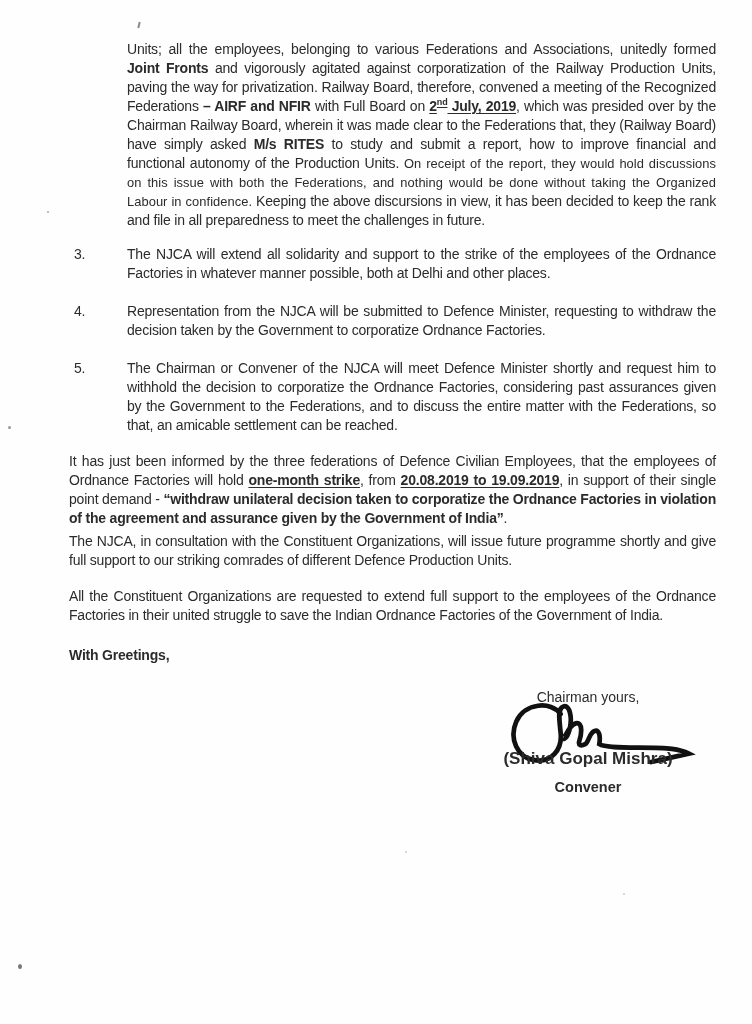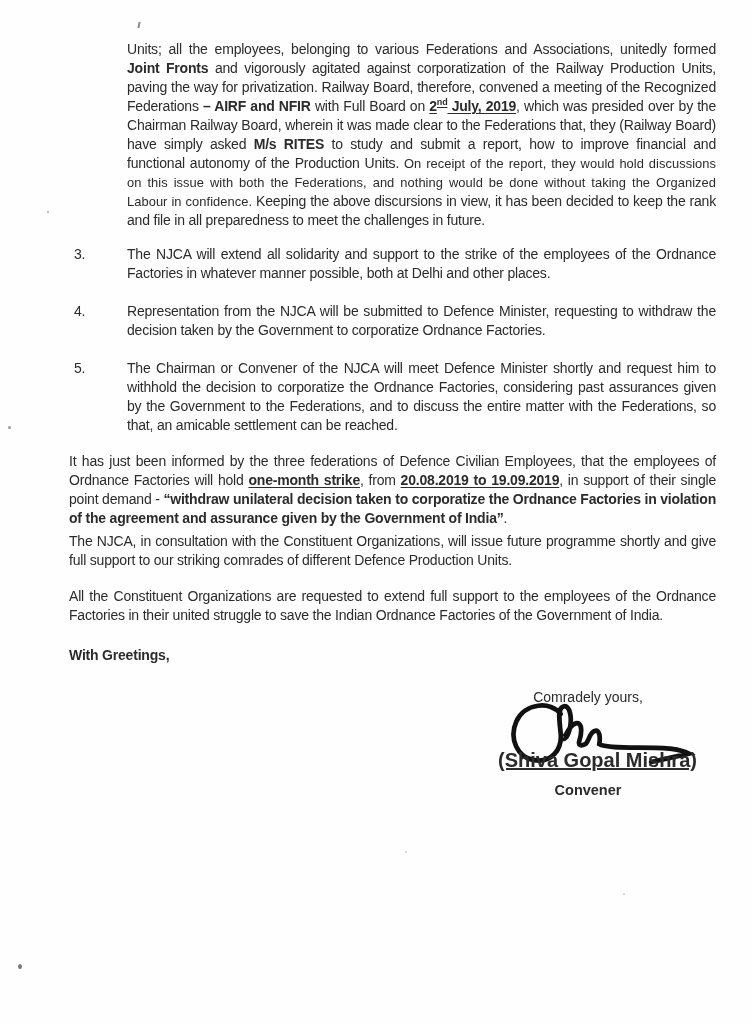--- a/index.html
+++ b/index.html
@@ -51,21 +51,21 @@
     text-align: center;
   }
   .comradely { font-size: 14px; white-space: nowrap; }
   .signature {
     display: block;
     width: 200px;
     height: 66px;
     margin: -8px 0 0 6px;
     overflow: visible;
   }
-  .signatory { font-weight: bold; font-size: 20px; margin-top: -14px; white-space: nowrap; text-decoration: underline; }
+  .signatory { font-weight: bold; font-size: 17px; margin-top: -14px; white-space: nowrap; }
   .signatory-title { font-weight: bold; font-size: 14.5px; margin-top: 10px; }
   .speck { position: absolute; border-radius: 50%; }
   .tickmark {
     position: absolute;
     left: 138px; top: 22px;
     width: 2px; height: 6px;
     background: #8a8a8a;
     transform: rotate(14deg);
   }
 </style>
@@ -97,21 +97,21 @@
           <div class="num">5.</div>
           <div class="ptext"><span>The Chairman or Convener of the NJCA will meet Defence Minister shortly and request him to withhold the decision to corporatize the Ordnance Factories, considering past assurances given by the Government to the Federations, and to discuss the entire matter with the Federations, so that, an amicable settlement can be reached.</span></div>
         </div>
         <div class="block blk4"><span>It has just been informed by the three federations of Defence Civilian Employees, that the employees of Ordnance Factories will hold </span><span class="b u">one-month strike</span><span>, from </span><span class="b u">20.08.2019 to 19.09.2019</span><span>, in support of their single point demand - </span><span class="b">“withdraw unilateral decision taken to corporatize the Ordnance Factories in violation of the agreement and assurance given by the Government of India”</span><span>.</span></div>
         <div class="block blk6"><span>The NJCA, in consultation with the Constituent Organizations, will issue future programme shortly and give full support to our striking comrades of different Defence Production Units.</span></div>
         <div class="block blk5"><span>All the Constituent Organizations are requested to extend full support to the employees of the Ordnance Factories in their united struggle to save the Indian Ordnance Factories of the Government of India.</span></div>
         <div class="block blk7"><span class="b">With Greetings,</span></div>
       </div>
 
     <div class="closing">
-      <div class="comradely">Comradely yours,</div>
+      <div class="comradely">Chairman yours,</div>
       <svg class="signature" viewBox="0 0 200 70" xmlns="http://www.w3.org/2000/svg">
         <path d="M54,18 C44,4 16,6 7,26 C-1,44 8,64 26,67 C44,70 56,56 54,38
                  C53,26 50,12 57,10 C64,8 66,22 64,32 C62,42 58,46 56,44
                  C58,46 62,30 70,28 C78,26 76,40 74,46 C72,52 76,52 80,50
                  C84,48 84,38 90,36 C96,34 96,44 95,50
                  C104,56 150,52 172,55 C180,56 186,58 190,60
                  L150,69" fill="none" stroke="#111" stroke-width="5" stroke-linecap="round" stroke-linejoin="miter"></path>
       </svg>
       <div class="signatory">(Shiva Gopal Mishra)</div>
       <div class="signatory-title">Convener</div>

